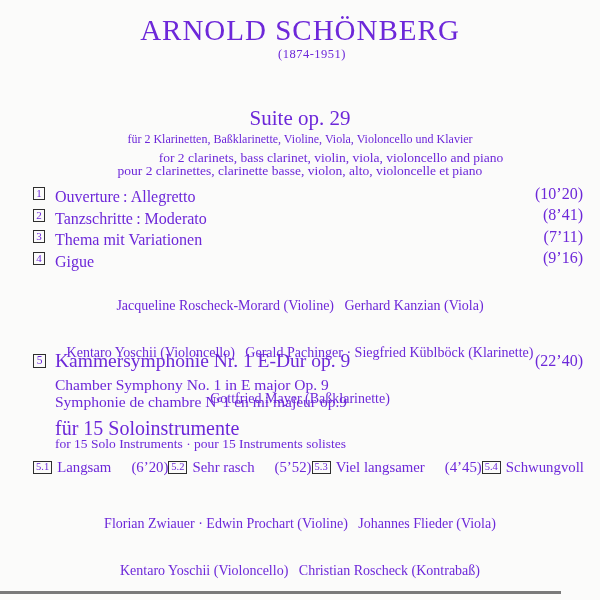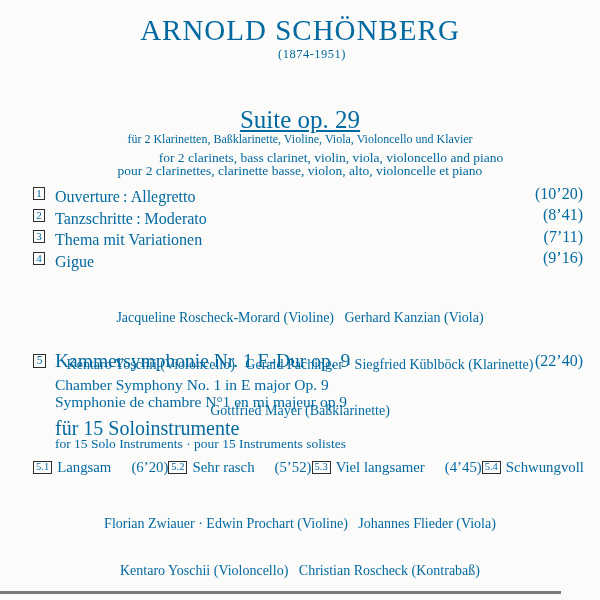--- a/index.html
+++ b/index.html
@@ -1,48 +1,48 @@
 <!DOCTYPE html>
 <html><head>
 <meta charset="utf-8">
 <style>
   html,body{margin:0;padding:0;}
   .page{
     position:relative;
     width:600px;height:600px;
     background:#fbfbfa;
-    color:#0369a1;
+    color:#6d28d9;
     font-family:"Liberation Serif","DejaVu Serif",serif;
     overflow:hidden;
   }
   .center{position:absolute;left:0;width:600px;text-align:center;}
   .composer{top:14px;font-size:29px;letter-spacing:1px;}
   .dates{top:47px;font-size:12.5px;letter-spacing:0.5px;padding-left:12px;}
-  .w1-title{top:106px;font-size:25px;text-decoration:underline;}
+  .w1-title{top:106px;font-size:21px;}
   .w1-sub-de{top:132px;font-size:12px;}
   .w1-sub-en{top:150px;font-size:13.5px;padding-left:31px;}
   .w1-sub-fr{top:163px;font-size:13.5px;}
 
   .tracks{position:absolute;top:183px;left:33px;width:550px;}
   .trow{display:flex;align-items:center;height:21.5px;font-size:16px;}
   .tbox{
     display:inline-flex;align-items:center;justify-content:center;
     border:1px solid #2e2e2e;
     font-size:11px;line-height:1;
     height:13px;min-width:12px;padding:0 2px;
     box-sizing:border-box;
     flex:0 0 auto;
   }
   .trow .tbox{margin-right:10px;}
   .ttitle{flex:1 1 auto;margin-top:7px;}
   .tdur{flex:0 0 auto;}
 
   .perf{position:absolute;left:0;width:600px;text-align:center;
         font-size:14px;line-height:15.5px;white-space:pre-wrap;}
-  .w1-perf{top:279px;}
+  .w1-perf{top:267px;}
   .w2-perf{top:485px;}
 
   .w2-head{position:absolute;top:350px;left:33px;width:550px;
            display:flex;align-items:center;font-size:19.5px;}
   .w2-head .tbox{margin-right:9px;height:14px;min-width:13px;font-size:11.5px;}
   .w2-head .w2-title{flex:1 1 auto;}
   .w2-head .tdur{font-size:16px;}
   .w2-line{position:absolute;left:55px;}
   .w2-en{top:376px;font-size:15.5px;}
   .w2-fr{top:393px;font-size:15.5px;}

